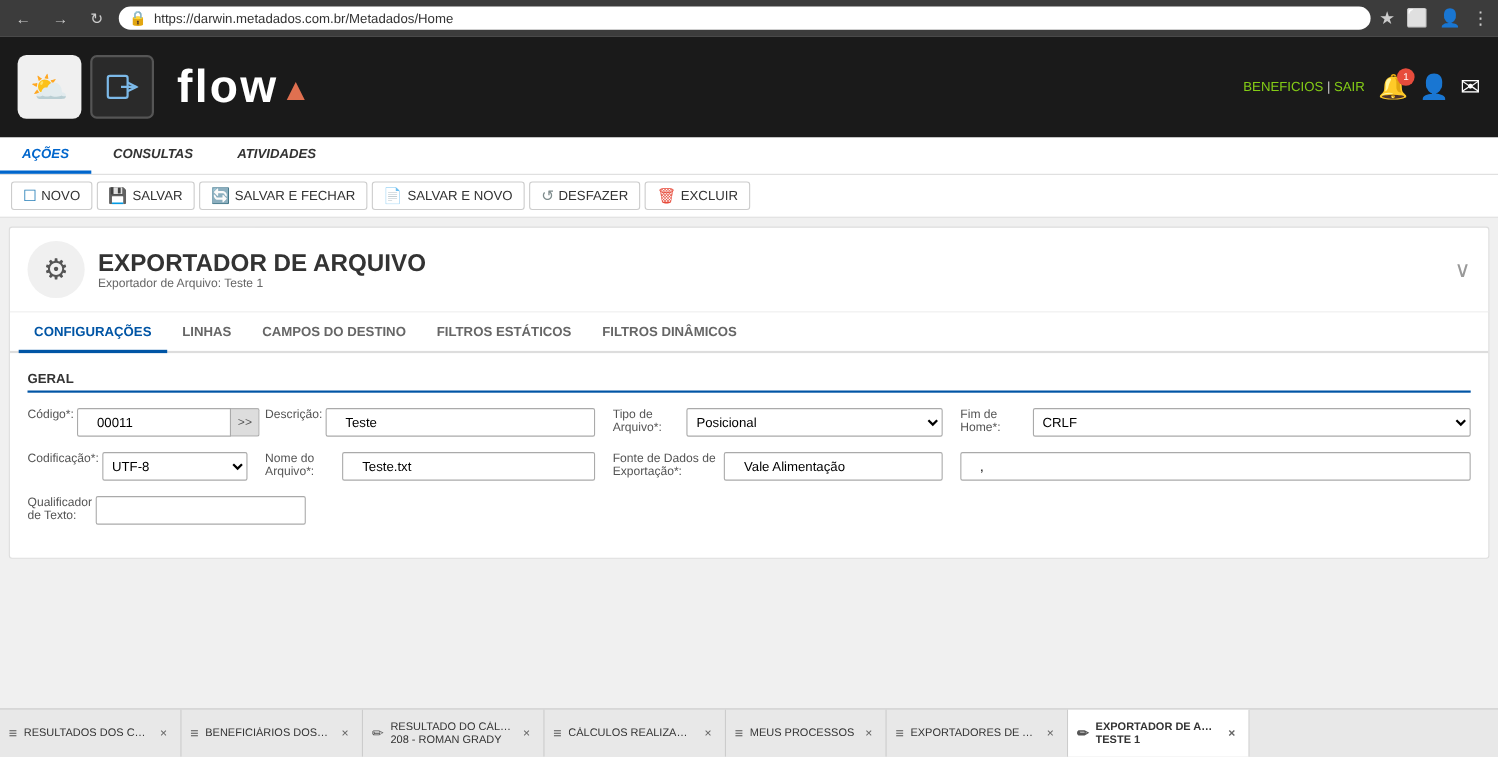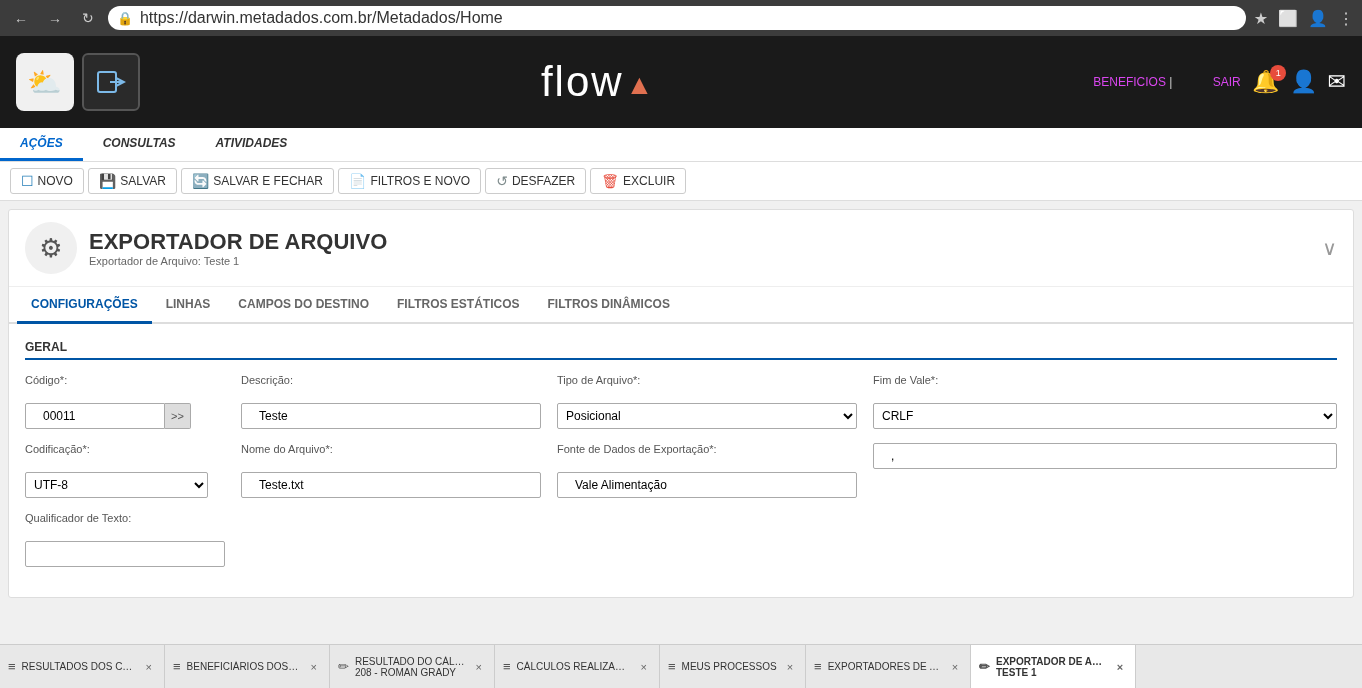--- a/index.html
+++ b/index.html
@@ -24,21 +24,21 @@
     .browser-address-bar {
       flex: 1;
       background: white;
       border-radius: 12px;
       padding: 3px 10px;
       font-size: 12px;
       display: flex;
       align-items: center;
       gap: 6px;
     }
-    .browser-address-text { color: #333; font-size: 16px; }
+    .browser-address-text { color: #333; font-size: 12px; }
     .browser-actions { display: flex; gap: 10px; color: #ccc; font-size: 16px; }
 
     
     .app-header {
       background: #1a1a1a;
       display: flex;
       align-items: center;
       justify-content: space-between;
       padding: 8px 16px;
       height: 92px;
@@ -55,30 +55,30 @@
       background: #2a2a2a;
       border: 2px solid #555;
       border-radius: 6px;
       width: 58px; height: 58px;
       display: flex; align-items: center; justify-content: center;
       color: #7cb9e8;
       font-size: 28px;
     }
     .header-brand {
       flex: 1;
-      text-align: center;
       color: white;
       font-size: 42px;
-      font-weight: normal;
+      font-weight: bold;
       letter-spacing: 2px;
+      margin-left: 21px;
     }
     .header-brand span { color: white; }
     .header-right { display: flex; align-items: center; gap: 12px; }
     .header-links { color: #ccc; font-size: 12px; }
-    .header-links a { color: #d946ef; text-decoration: none; margin-left: 37px; }
+    .header-links a { color: #84cc16; text-decoration: none; }
     .header-icon-badge { position: relative; display: inline-block; }
     .badge-count {
       position: absolute; top: -4px; right: -6px;
       background: #e74c3c; color: white;
       border-radius: 50%; width: 16px; height: 16px;
       font-size: 9px; display: flex; align-items: center; justify-content: center;
     }
     .header-icons { display: flex; gap: 10px; align-items: center; color: white; font-size: 22px; }
 
     
@@ -184,21 +184,21 @@
       text-transform: uppercase;
       margin-bottom: 14px;
       padding-bottom: 4px;
       border-bottom: 2px solid #0055a5;
     }
     .form-row {
       display: flex;
       gap: 16px;
       margin-bottom: 14px;
     }
-    .form-group { display: flex; flex-direction: column; gap: 17px; }
+    .form-group { display: flex; flex-direction: row; gap: 3px; }
     .form-label { font-size: 11px; color: #555; }
     .form-input {
       border: 1px solid #aaa;
       border-radius: 2px;
       padding: 4px 17px;
       font-size: 12px;
       background: white;
       height: 26px;
     }
     .form-select {
@@ -324,21 +324,21 @@
     <button class="action-btn">
       <span class="btn-icon blue">💾</span>
       <span>SALVAR</span>
     </button>
     <button class="action-btn">
       <span class="btn-icon orange">🔄</span>
       <span>SALVAR E FECHAR</span>
     </button>
     <button class="action-btn">
       <span class="btn-icon blue">📄</span>
-      <span>FILTROS E NOVO</span>
+      <span>SALVAR E NOVO</span>
     </button>
     <button class="action-btn">
       <span class="btn-icon gray">↺</span>
       <span>DESFAZER</span>
     </button>
     <button class="action-btn">
       <span class="btn-icon red">🗑</span>
       <span>EXCLUIR</span>
     </button>
   </div>
@@ -380,21 +380,21 @@
         <input class="form-input" type="text" value="Teste" style="width: 300px;">
       </div>
       <div class="form-group" style="width:300px;">
         <label class="form-label">Tipo de Arquivo*:</label>
         <select class="form-select" style="width:300px;">
           <option>Posicional</option>
           <option>Delimitado</option>
         </select>
       </div>
       <div class="form-group" style="flex:1;">
-        <label class="form-label">Fim de Vale*:</label>
+        <label class="form-label">Fim de Home*:</label>
         <select class="form-select" style="width:100%;">
           <option>CRLF</option>
           <option>LF</option>
           <option>CR</option>
         </select>
       </div>
     </div>
 
     <div class="form-row">
       <div class="form-group" style="width:200px;">

